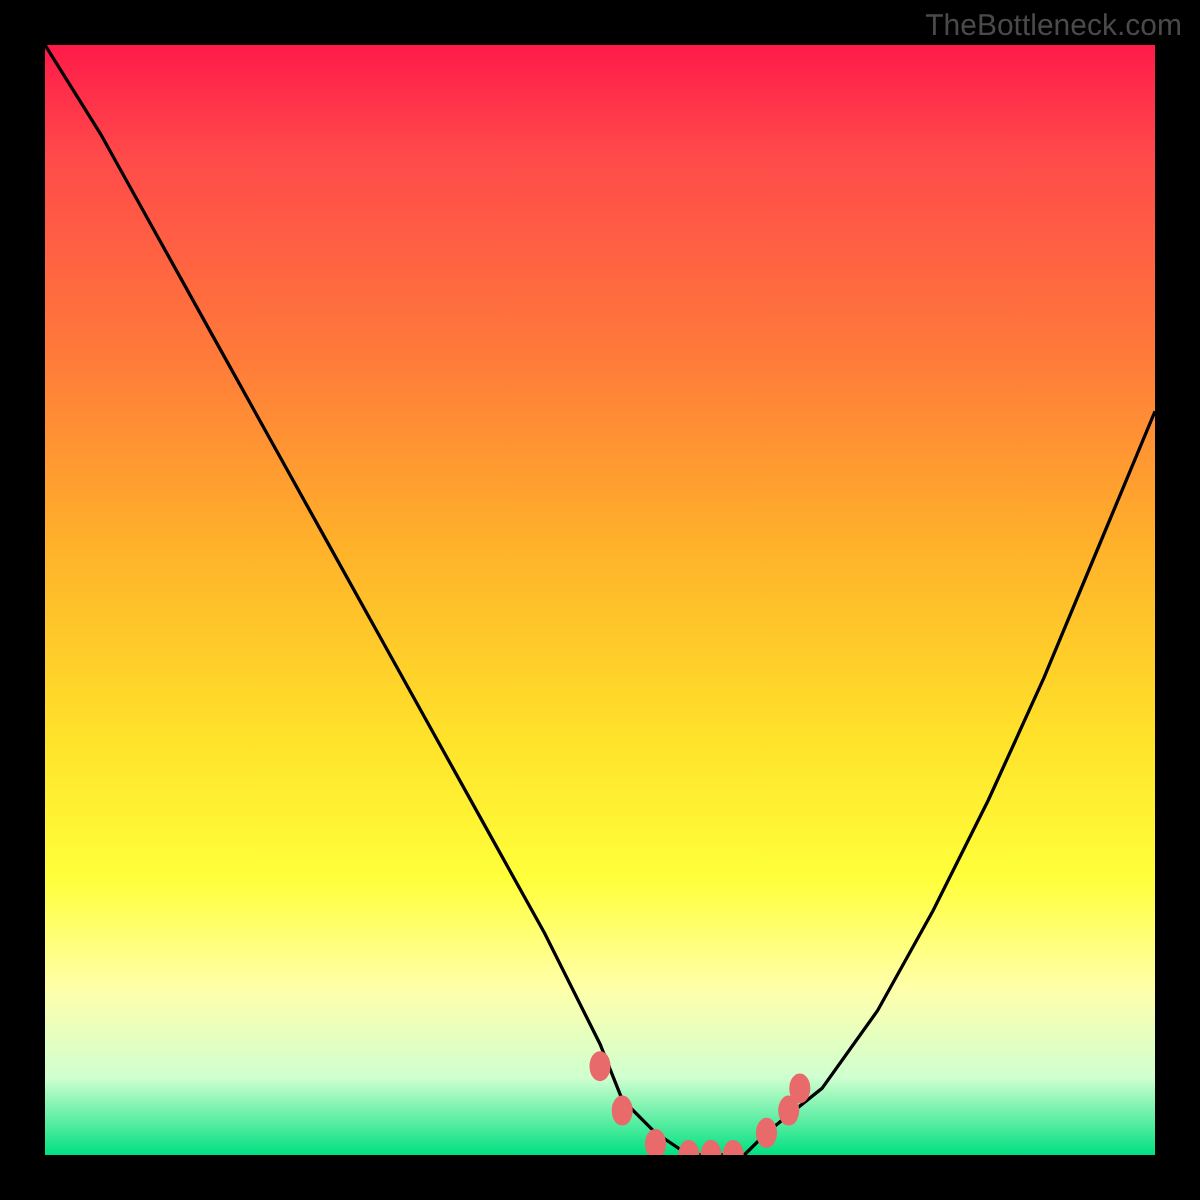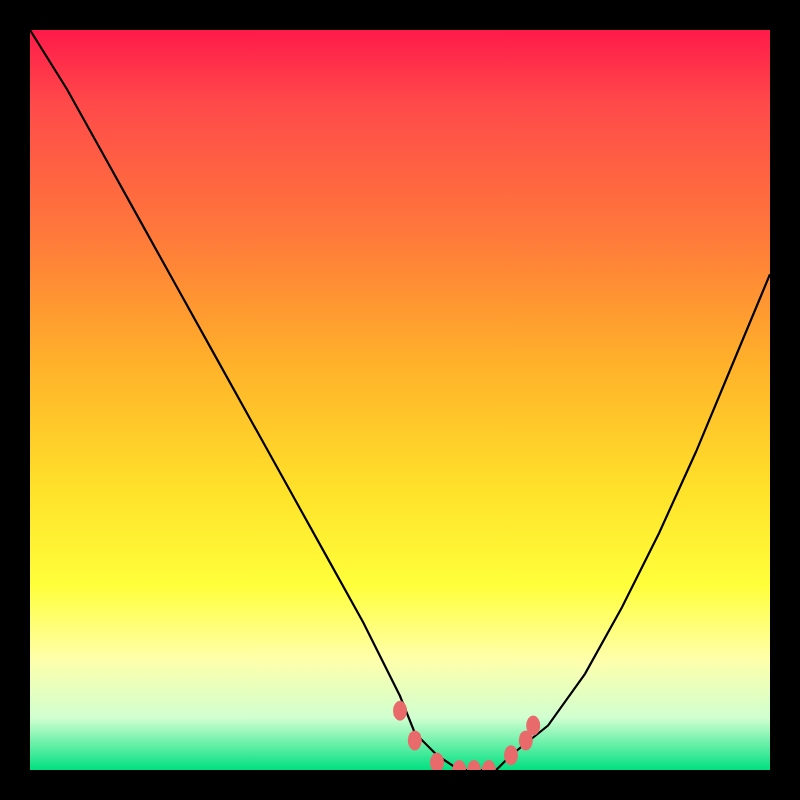--- a/index.html
+++ b/index.html
@@ -52,20 +52,21 @@
     left: 0;
     top: 0;
     width: 740px;
     height: 740px;
   }
 </style>
 </head>
 <body>
 
 <div class="frame">
+  <div class="watermark">TheBottleneck.com</div>
   <div class="plot">
     <svg class="curve" viewBox="0 0 740 740">
       <path fill="none" stroke="#000000" stroke-width="2.2" d="M0.0 0.0 L37.0 59.2 L74.0 125.8 L111.0 192.4 L148.0 259.0 L185.0 325.6 L222.0 392.2 L259.0 458.8 L296.0 525.4 L333.0 592.0 L370.0 666.0 L384.8 703.0 L407.0 725.2 L429.2 740.0 L444.0 740.0 L466.2 740.0 L481.0 725.2 L518.0 695.6 L555.0 643.8 L592.0 577.2 L629.0 503.2 L666.0 421.8 L703.0 333.0 L740.0 244.2"></path>
       <g>
           <ellipse cx="370.0" cy="680.8" rx="7" ry="10" fill="#e86a6a"></ellipse>
           <ellipse cx="384.8" cy="710.4" rx="7" ry="10" fill="#e86a6a"></ellipse>
           <ellipse cx="407.0" cy="732.6" rx="7" ry="10" fill="#e86a6a"></ellipse>
           <ellipse cx="429.2" cy="740.0" rx="7" ry="10" fill="#e86a6a"></ellipse>
           <ellipse cx="444.0" cy="740.0" rx="7" ry="10" fill="#e86a6a"></ellipse>
           <ellipse cx="458.8" cy="740.0" rx="7" ry="10" fill="#e86a6a"></ellipse>

